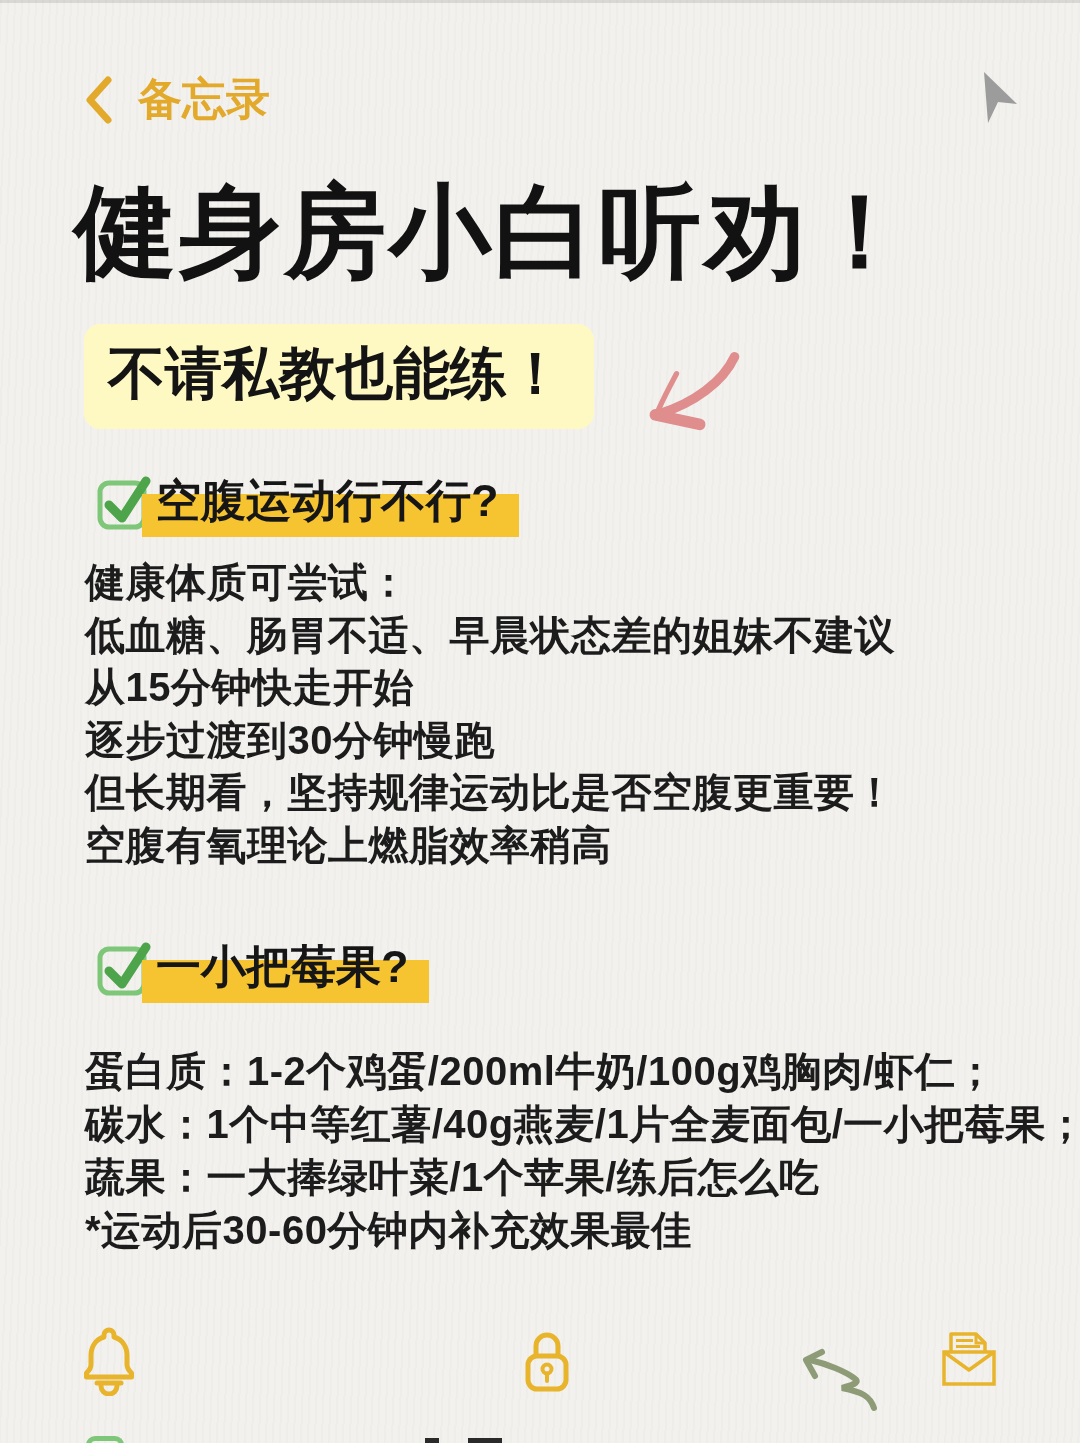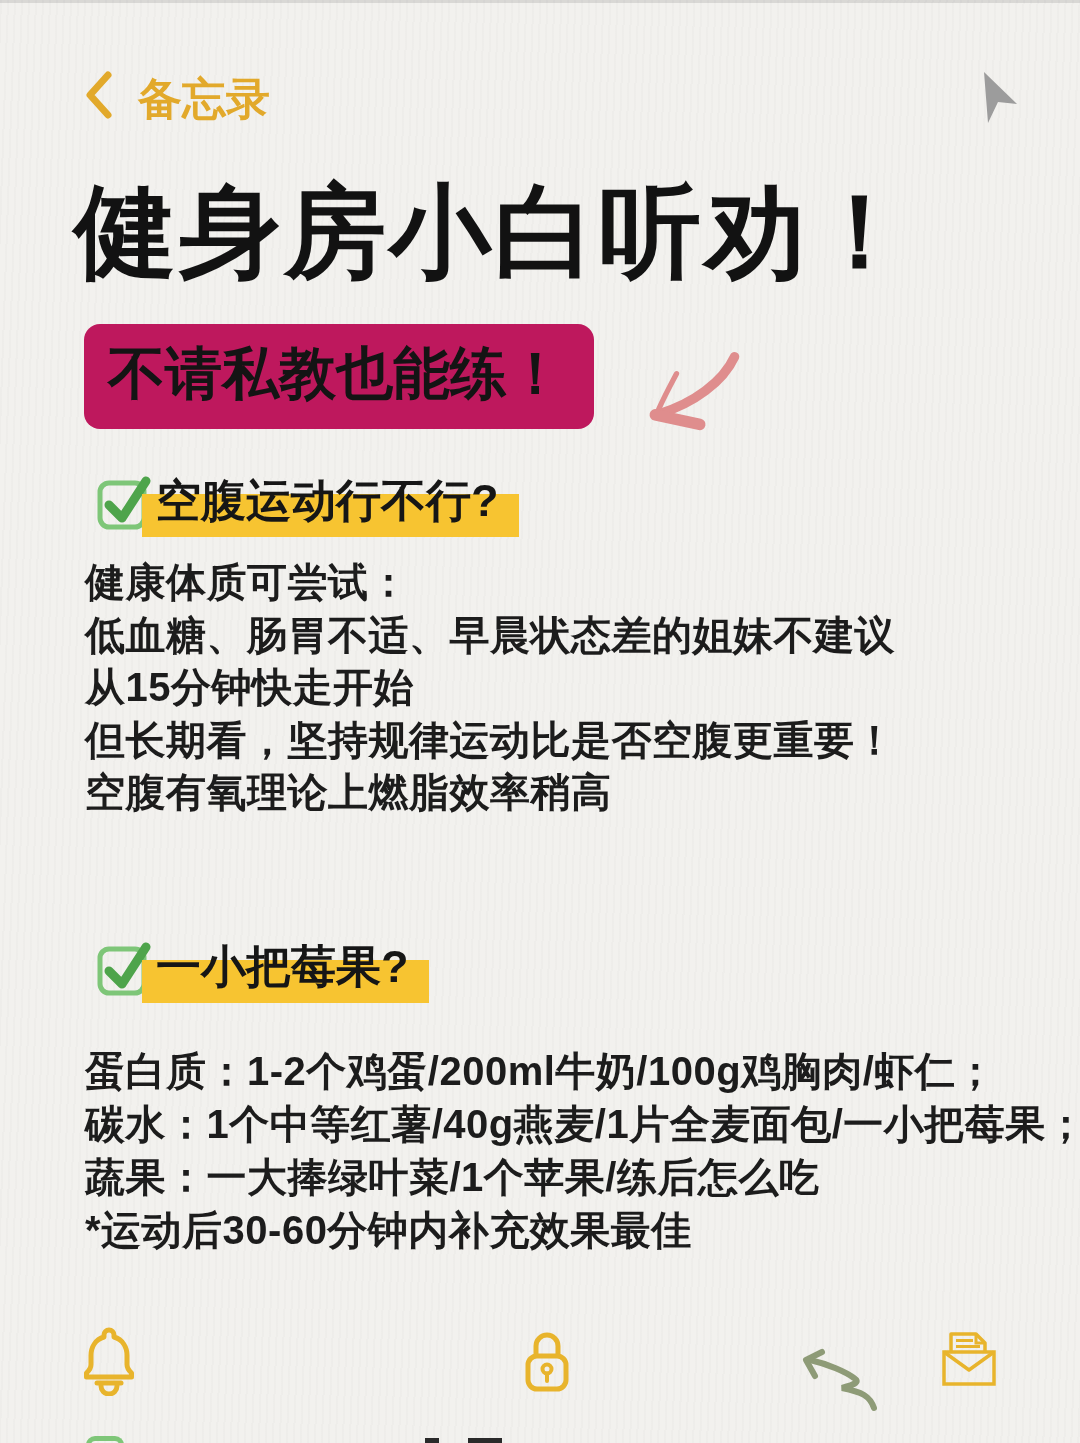--- a/index.html
+++ b/index.html
@@ -13,32 +13,32 @@
     content:""; position:absolute; inset:0; pointer-events:none;
     background:repeating-linear-gradient(92deg,
       rgba(0,0,0,0.016) 0 2px, rgba(255,255,255,0.025) 2px 4px, transparent 4px 7px);
   }
   .page::after { 
     content:""; position:absolute; top:0; left:0; right:0; height:3px;
     background:rgba(0,0,0,0.10); pointer-events:none;
   }
   .back-btn {
     position:absolute; left:84px; top:70px;
-    display:flex; gap:24px;
+    display:flex; align-items:center; gap:24px;
     color:#e2a92b; font-size:44px; font-weight:bold; cursor:pointer;
   }
   .cursor-icon { position:absolute; left:982px; top:72px; }
   .title {
     position:absolute; left:74px; top:176px;
     font-size:102px; font-weight:900; color:#121212;
     letter-spacing:3px; line-height:1.1; white-space:nowrap;
   }
   .subtitle {
     position:absolute; left:84px; top:324px;
-    background:#be185d; border-radius:16px;
+    background:#fef9c3; border-radius:16px;
     padding:12px 30px 16px 24px;
     font-size:57px; font-weight:900; color:#141414; white-space:nowrap;
   }
   .pink-arrow { position:absolute; left:626px; top:342px; }
   .section-head {
     position:absolute; display:flex; align-items:center; left:96px;
   }
   .heading-text {
     position:relative; z-index:0;
     font-size:45px; font-weight:800; color:#161616; white-space:nowrap;
@@ -103,20 +103,21 @@
     <svg width="56" height="62" viewBox="0 0 56 60">
       <rect x="4" y="12" width="44" height="44" rx="9" fill="none" stroke="#7ec678" stroke-width="5"></rect>
       <path d="M13,34 L26,47 L50,10" fill="none" stroke="#4ea44b" stroke-width="9" stroke-linecap="round" stroke-linejoin="round"></path>
     </svg>
     <span class="heading-text">空腹运动行不行?</span>
   </div>
   <div class="body-text body-1">
     <div>健康体质可尝试：</div>
     <div>低血糖、肠胃不适、早晨状态差的姐妹不建议</div>
     <div>从15分钟快走开始</div>
+    <div>逐步过渡到30分钟慢跑</div>
     <div>但长期看，坚持规律运动比是否空腹更重要！</div>
     <div>空腹有氧理论上燃脂效率稍高</div>
   </div>
 
   <div class="section-head head-2">
     <svg width="56" height="62" viewBox="0 0 56 60">
       <rect x="4" y="12" width="44" height="44" rx="9" fill="none" stroke="#7ec678" stroke-width="5"></rect>
       <path d="M13,34 L26,47 L50,10" fill="none" stroke="#4ea44b" stroke-width="9" stroke-linecap="round" stroke-linejoin="round"></path>
     </svg>
     <span class="heading-text">一小把莓果?</span>

